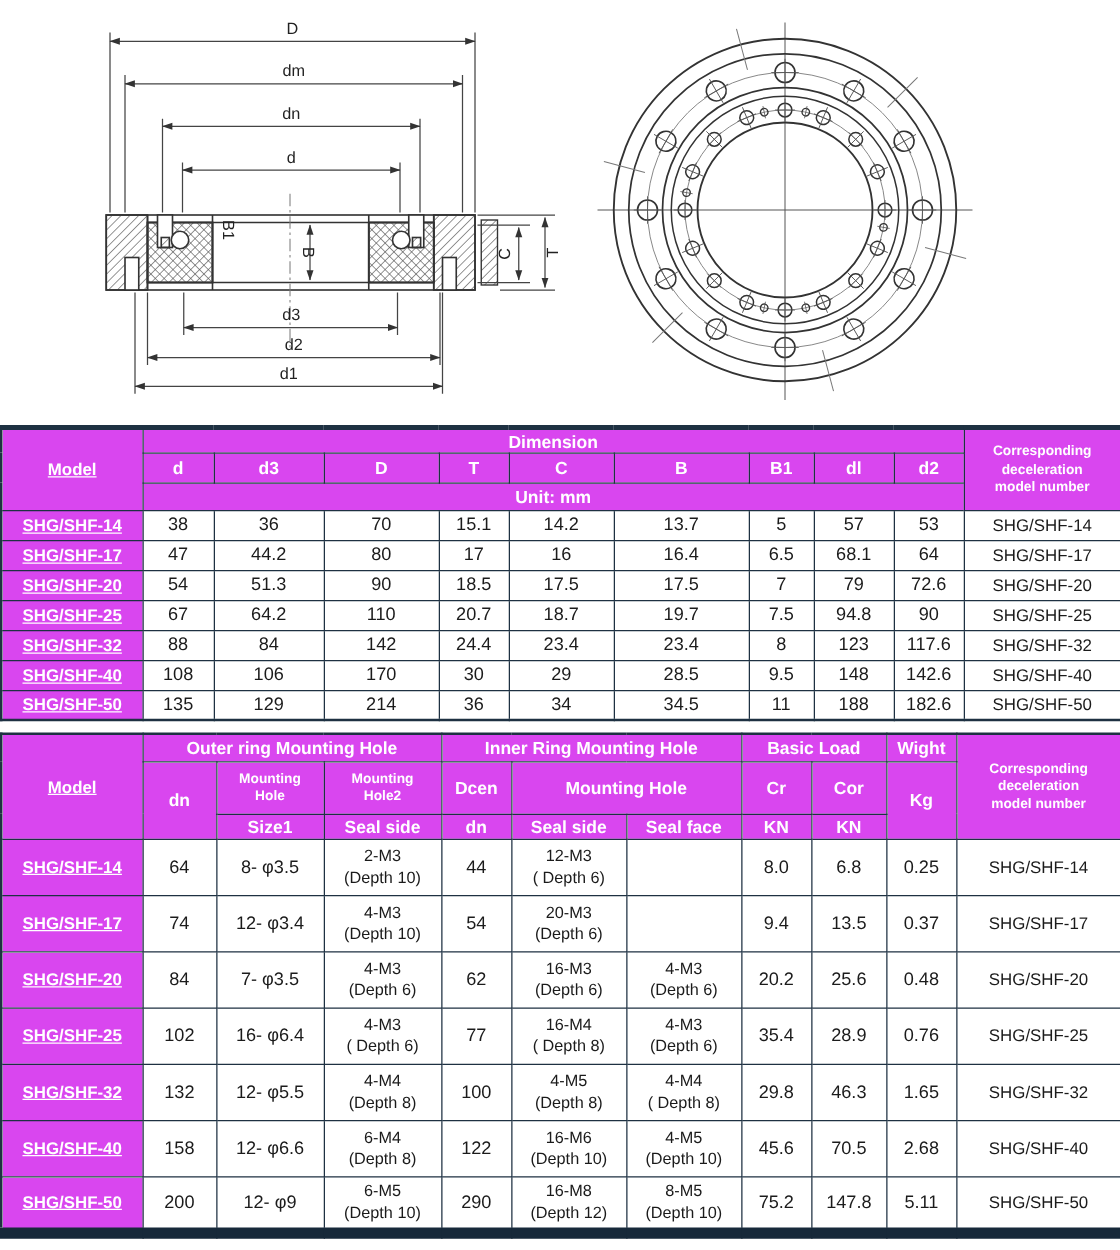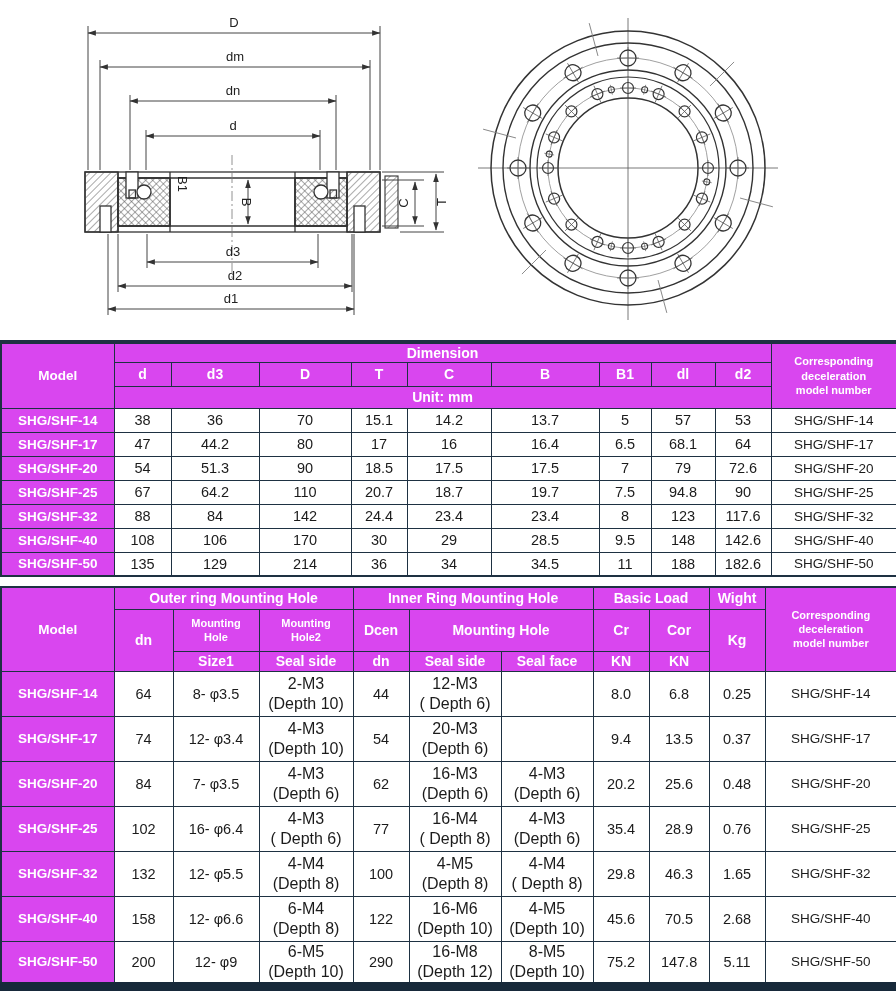--- a/index.html
+++ b/index.html
@@ -4,23 +4,23 @@
 <style>
   html,body{margin:0;padding:0;background:#fff;}
   body{width:896px;height:1000px;font-family:"Liberation Sans",sans-serif;position:relative;overflow:hidden;}
   #dw{position:absolute;top:0;left:0;}
   #dw text{font-family:"Liberation Sans",sans-serif;font-size:13px;fill:#222;text-anchor:middle;}
   table{border-collapse:collapse;table-layout:fixed;width:896px;position:absolute;left:0;}
   #t1{top:340px;border:2.5px solid #1e3142;border-top:4px solid #1e3142;}
   #t2{top:586px;border:2.5px solid #1e3142;border-bottom:9px solid #17293a;}
   td{border:1.6px solid #1e3142;text-align:center;vertical-align:middle;padding:0;overflow:hidden;}
   .b{background:#d946ef;color:#fff;font-weight:700;font-size:14px;}
-  .m{font-size:13.5px;}
+  .m{font-size:13.5px;text-decoration:underline;}
   .n{font-size:14.5px;color:#1b1b1b;}
-  .p{white-space:pre-line;font-size:16px;line-height:1.25;color:#1b1b1b;}
+  .p{white-space:pre-line;font-size:13px;line-height:1.25;color:#1b1b1b;}
   .ref{font-size:13.5px;color:#1b1b1b;}
   .h3{white-space:pre-line;line-height:1.3;font-size:11px;}
   .r20{height:20px;}.r24{height:24px;}.r22{height:22px;}.r42{height:42px;}.r45{height:45px;}
 </style>
 </head>
 <body>
 
 <svg id="dw" width="896" height="338" viewBox="0 0 896 338">
   <defs>
     <marker id="ar" viewBox="0 0 10 8" markerWidth="9" markerHeight="7" refX="9" refY="4" orient="auto-start-reverse">

